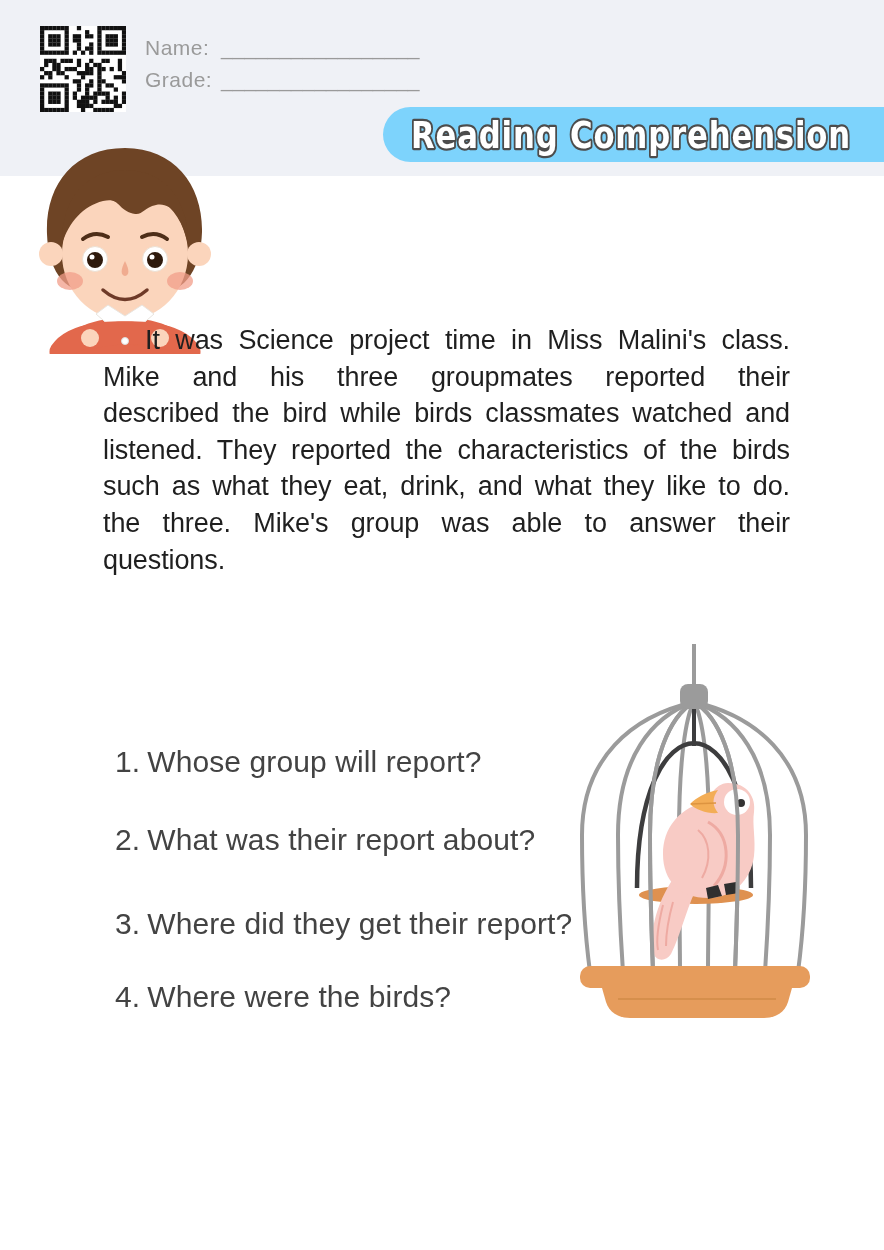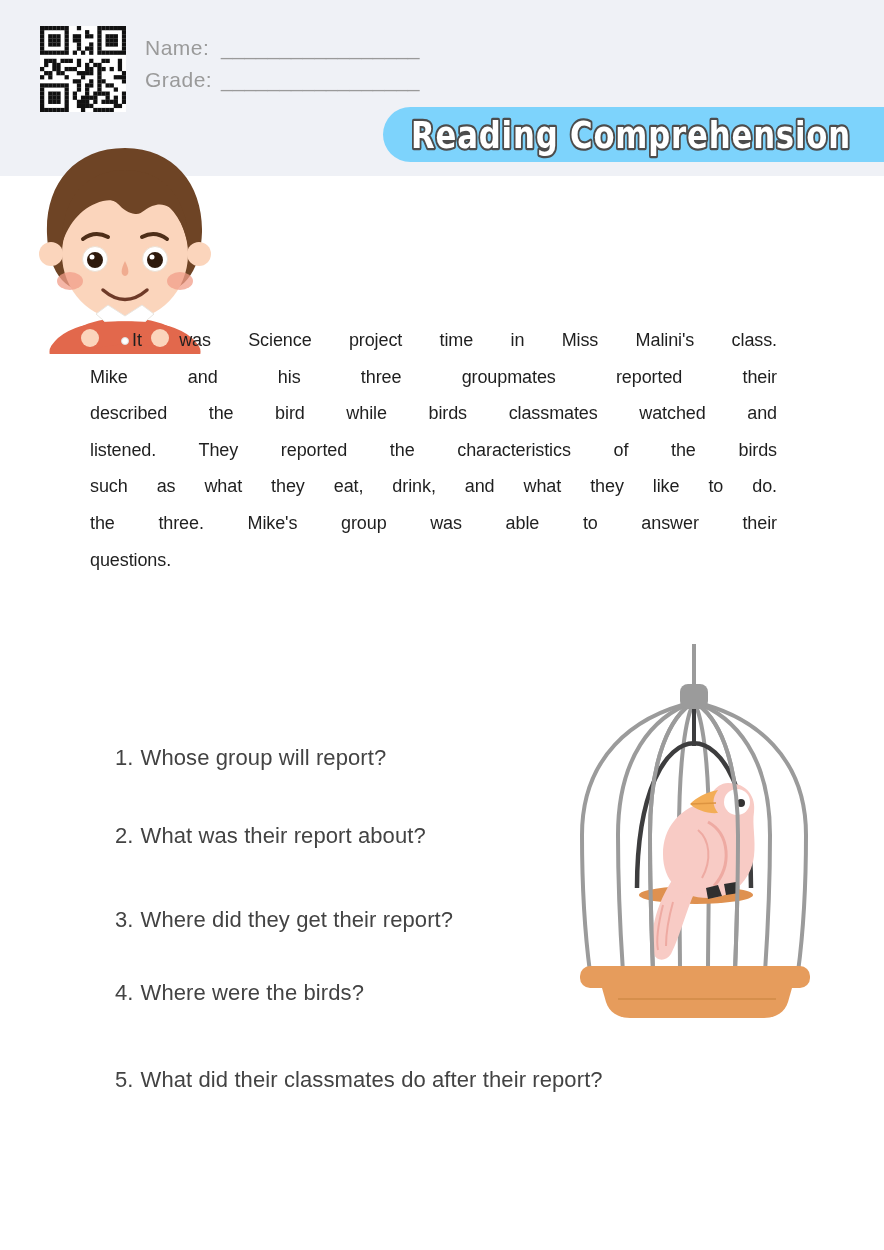--- a/index.html
+++ b/index.html
@@ -25,29 +25,29 @@
   .banner text{
     font-family:"DejaVu Sans",sans-serif;font-weight:bold;font-size:38px;
     fill:#ffffff;stroke:#4c4c4c;stroke-width:4.5px;stroke-linejoin:round;
     paint-order:stroke;letter-spacing:1px;
   }
   
   .boy-svg{position:absolute;left:25px;top:142px;width:200px;height:212px;}
   .cage-svg{position:absolute;left:560px;top:640px;width:324px;height:400px;}
   
   .story{
-    position:absolute;left:90px;top:322px;width:687px;
-    font-size:18px;line-height:36.6px;color:#1f1f1f;letter-spacing:-.1px;
+    position:absolute;left:103px;top:322px;width:687px;
+    font-size:27px;line-height:36.6px;color:#1f1f1f;letter-spacing:-.1px;
   }
   .pline{text-align:justify;text-align-last:justify;width:687px;}
   .pline.first{padding-left:42px;width:645px;}
   .pline.last{text-align-last:left;}
   
   .question{
-    position:absolute;left:115px;font-size:22px;color:#434343;
+    position:absolute;left:115px;font-size:30px;color:#434343;
     letter-spacing:.1px;white-space:nowrap;
   }
   .q-num{margin-right:7px;}
 </style>
 </head>
 <body>
 
 <div class="page">
 
   <div class="header-band"></div>
@@ -346,23 +346,20 @@
   </div>
   <div class="question" style="top:823px">
     <span class="q-num">2.</span><span>What was their report about?</span>
   </div>
   <div class="question" style="top:907px">
     <span class="q-num">3.</span><span>Where did they get their report?</span>
   </div>
   <div class="question" style="top:980px">
     <span class="q-num">4.</span><span>Where were the birds?</span>
   </div>
-  <div class="question" style="top:1067px">
-    <span class="q-num">5.</span><span>What did their classmates do after their report?</span>
-  </div>
 
   <svg class="cage-svg" viewBox="0 0 324 400">
 
     <line x1="134" y1="4" x2="134" y2="50" stroke="#9b9b9b" stroke-width="4"></line>
 
     <g stroke="#9b9b9b" stroke-width="4" fill="none" stroke-linecap="round">
       <path d="M 134 62 C 72 76 22 118 22 195 C 22 258 26 302 30 332"></path>
       <path d="M 134 62 C 196 76 246 118 246 195 C 246 258 242 302 238 332"></path>
       <path d="M 134 62 C 92 76 58 118 58 195 C 58 258 61 302 63 332"></path>
       <path d="M 134 62 C 176 76 210 118 210 195 C 210 258 207 302 205 332"></path>

